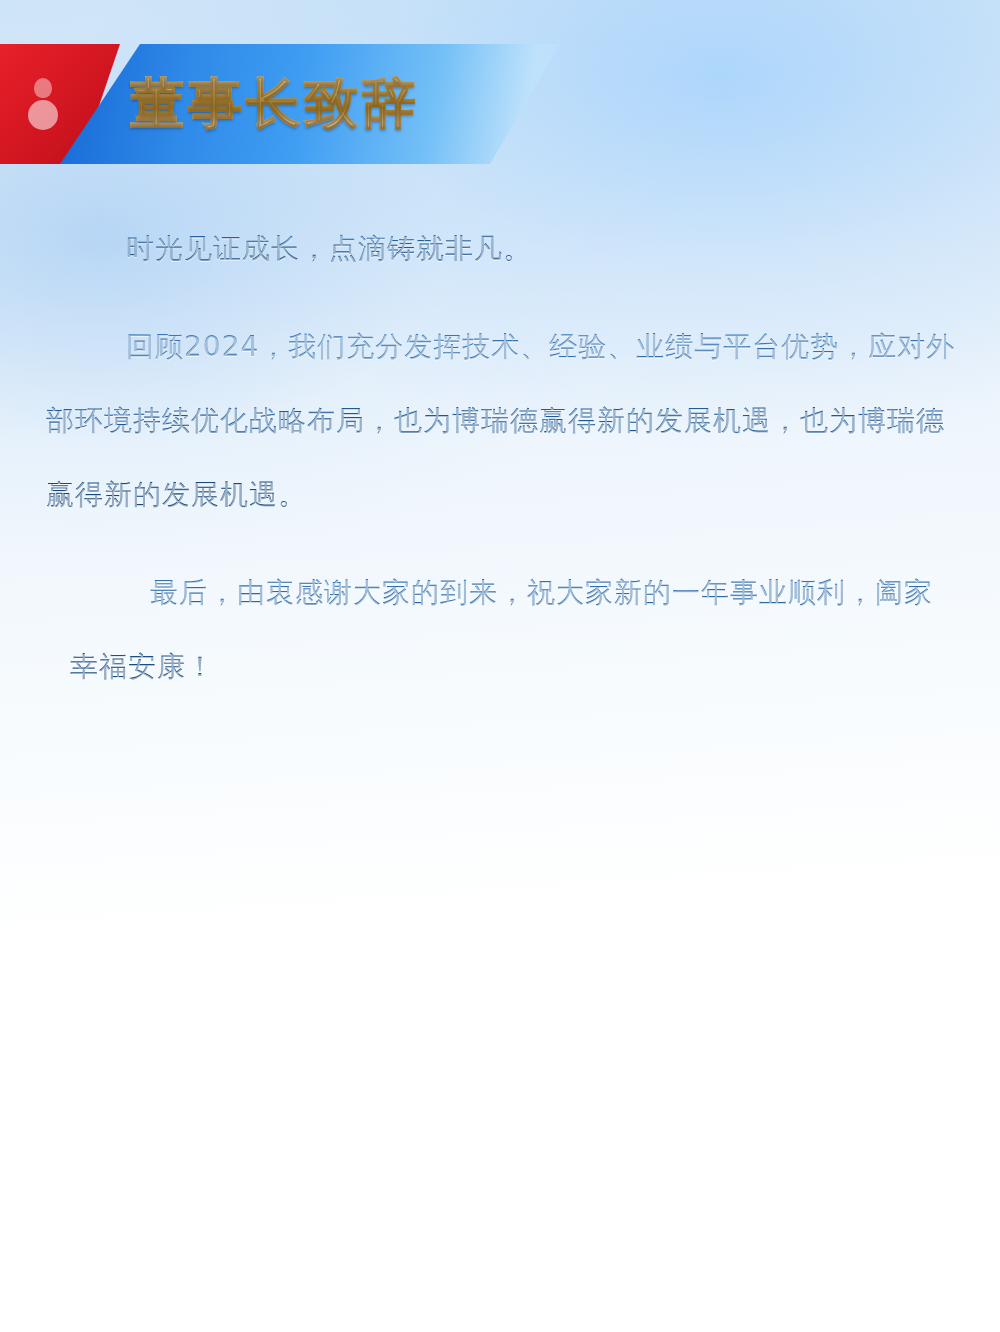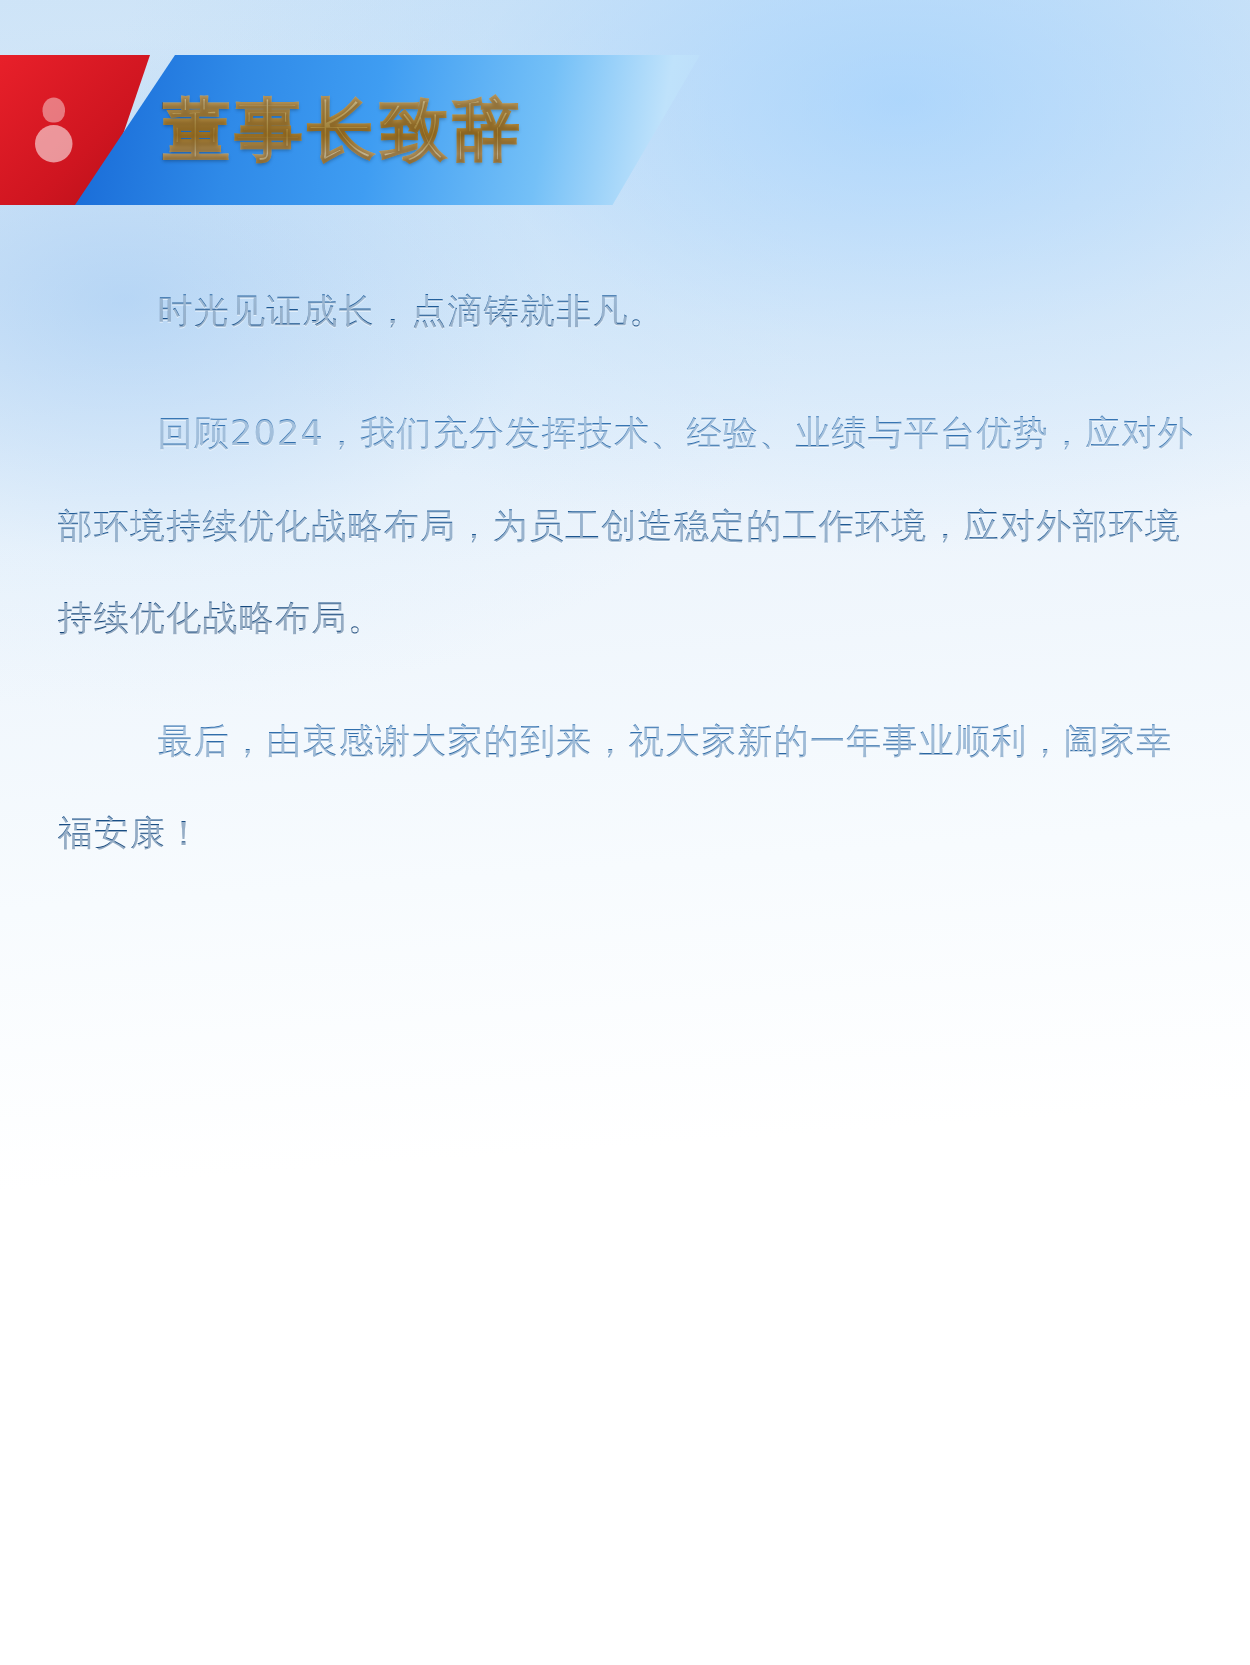--- a/index.html
+++ b/index.html
@@ -123,21 +123,21 @@
     font-family: "DejaVu Sans", "Liberation Sans", sans-serif;
     font-weight: 500;
     color: #1b4f86;
     background: linear-gradient(180deg, #3f7fbe 0%, #1d5893 48%, #123f70 100%);
     -webkit-background-clip: text;
     background-clip: text;
     color: transparent;
     text-shadow: 0 1px 0 rgba(255,255,255,0.55);
   }
 
-  .para.tight { margin-bottom: 18px; }
+  .para.tight { margin-bottom: 18px; margin-left: 24px; }
 </style>
 </head>
 <body>
 
 <div class="page">
 
   <div class="header">
     <div class="banner-shape">
       <div class="banner-red">
         <div class="banner-drop">
@@ -145,17 +145,17 @@
           <div class="d1"></div>
         </div>
       </div>
       <div class="banner-blue"></div>
     </div>
     <div class="banner-title">董事长致辞</div>
   </div>
 
   <div class="content">
     <p class="para">时光见证成长，点滴铸就非凡。</p>
-    <p class="para">回顾2024，我们充分发挥技术、经验、业绩与平台优势，应对外部环境持续优化战略布局，为员工创造稳定的工作环境，应对外部环境持续优化战略布局。</p>
+    <p class="para">回顾2024，我们充分发挥技术、经验、业绩与平台优势，应对外部环境持续优化战略布局，也为博瑞德赢得新的发展机遇，也为博瑞德赢得新的发展机遇。</p>
     <p class="para tight">最后，由衷感谢大家的到来，祝大家新的一年事业顺利，阖家幸福安康！</p>
   </div>
 
 </div>
 
 </body></html>

